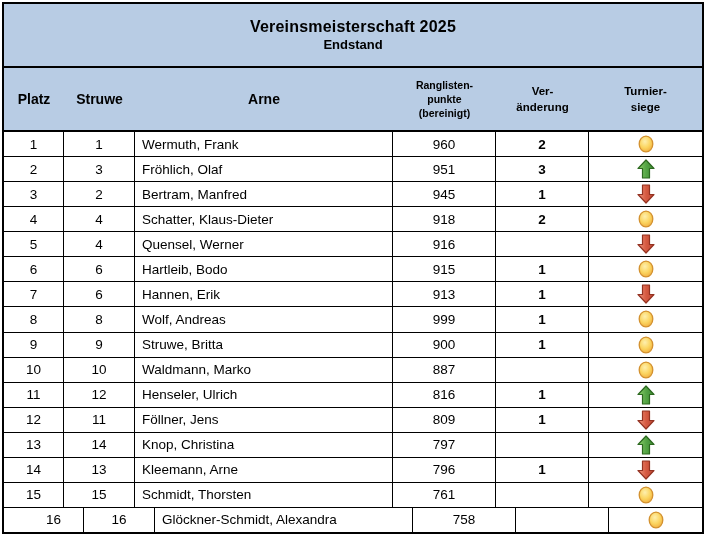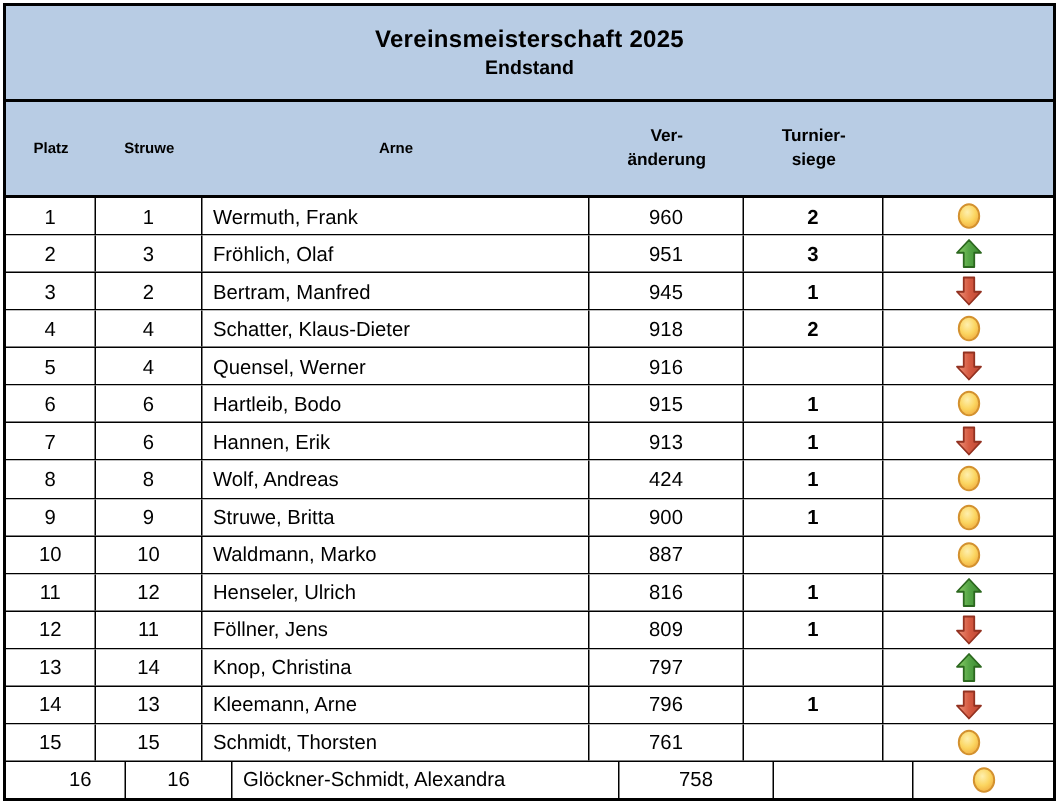--- a/index.html
+++ b/index.html
@@ -40,21 +40,21 @@
     flex: 0 0 62px;
     background: #b8cce4;
     border-bottom: 2.6px solid #000;
     display: grid;
     grid-template-columns: 60px 71px 258px 103px 93px 1fr;
     align-items: center;
   }
   .hcell {
     text-align: center;
     font-weight: bold;
-    font-size: 10px;
+    font-size: 14px;
     white-space: pre-line;
   }
   .h-punkte { font-size: 10.5px; line-height: 1.35; }
   .h-siege, .h-change { font-size: 11.5px; line-height: 1.4; }
   .tbody {
     flex: 1;
     display: flex;
     flex-direction: column;
   }
   .row {
@@ -83,20 +83,23 @@
 
 <div class="sheet">
   <div class="title-band">
     <div class="title-line1">Vereinsmeisterschaft 2025</div>
     <div class="title-line2">Endstand</div>
   </div>
   <div class="header-row">
     <div class="hcell h-platz">Platz</div>
     <div class="hcell h-vorher">Struwe</div>
     <div class="hcell h-name">Arne</div>
+    <div class="hcell h-punkte">Ranglisten-
+punkte
+(bereinigt)</div>
     <div class="hcell h-change">Ver-
 änderung</div>
     <div class="hcell h-siege">Turnier-
 siege</div>
   </div>
   <div class="tbody">
   <div class="row">
     <div class="cell c-platz">1</div>
     <div class="cell c-vorher">1</div>
     <div class="cell c-name">Wermuth, Frank</div>
@@ -233,21 +236,21 @@
     </defs>
     <path d="M9 19 L1 10.5 H5.5 V1 H12.5 V10.5 H17 Z" fill="url(#grad-red)" stroke="#933221" stroke-width="1.2" stroke-linejoin="round"></path>
   </svg>
 </div>
   </div>
 
   <div class="row">
     <div class="cell c-platz">8</div>
     <div class="cell c-vorher">8</div>
     <div class="cell c-name">Wolf, Andreas</div>
-    <div class="cell c-punkte">424</div>
+    <div class="cell c-punkte">999</div>
     <div class="cell c-siege">1</div>
     <div class="cell c-change">
   <svg class="icon" width="16" height="18" viewBox="0 0 16 18">
     <defs>
       <radialGradient id="grad-yellow" cx="42%" cy="34%" r="72%">
         <stop offset="0%" stop-color="#feefae"></stop>
         <stop offset="55%" stop-color="#fbd560"></stop>
         <stop offset="100%" stop-color="#f0aa3e"></stop>
       </radialGradient>
     </defs>

